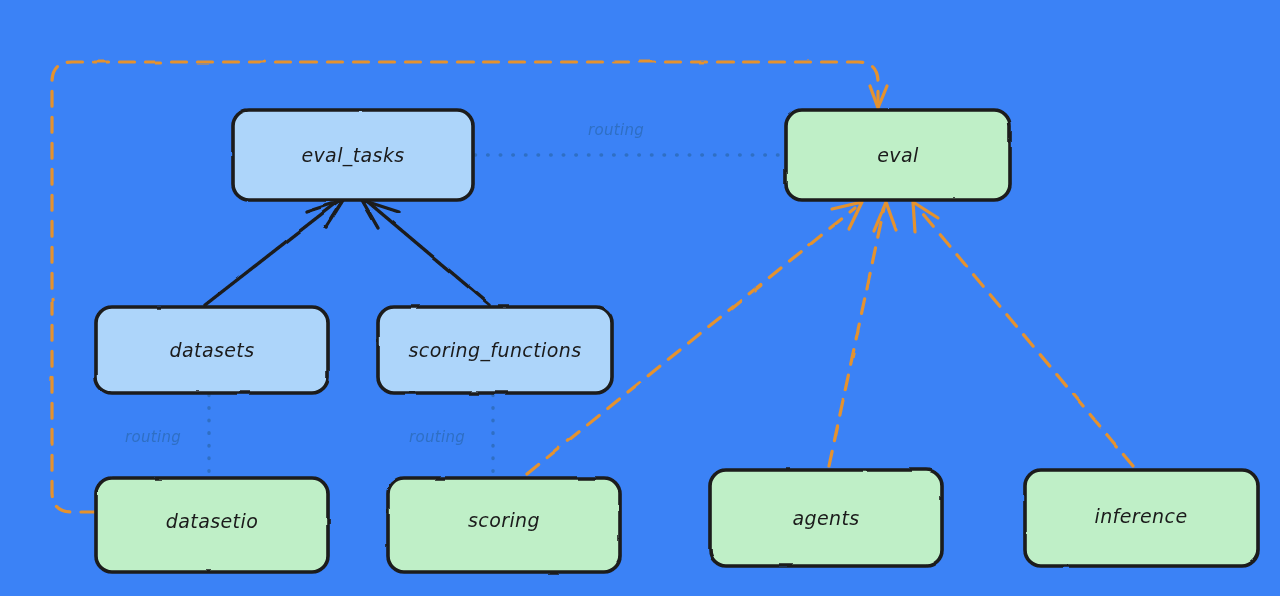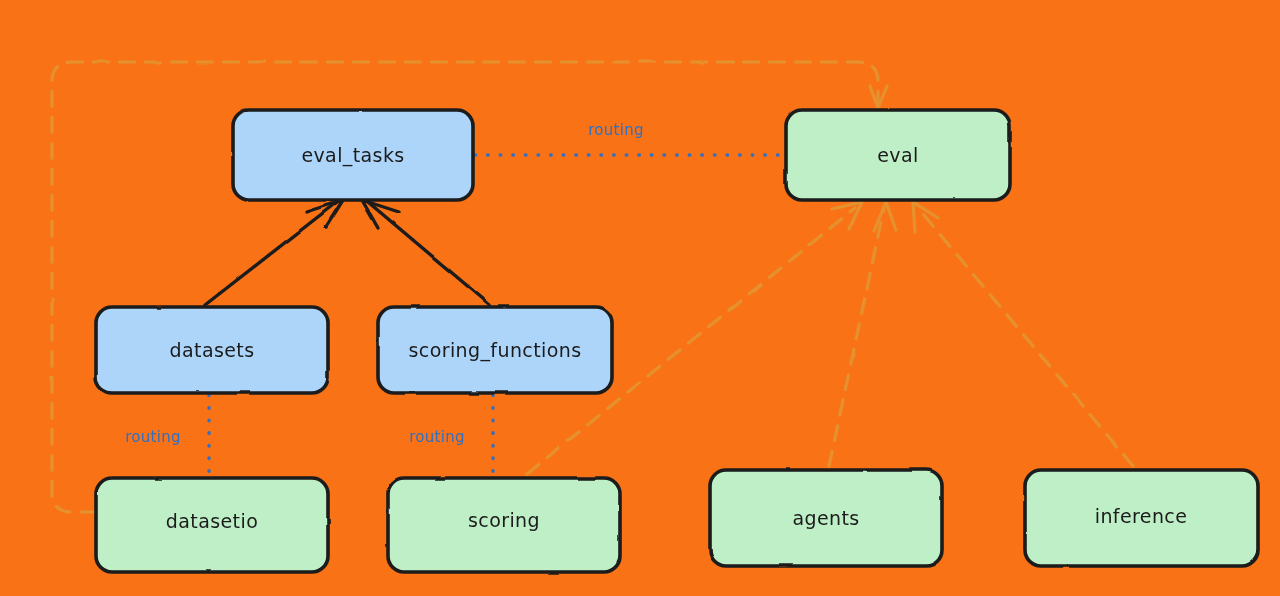--- a/index.html
+++ b/index.html
@@ -7,22 +7,23 @@
     padding: 0;
     background: #ffffff;
   }
   body {
     font-family: "DejaVu Sans", sans-serif;
   }
   #canvas {
     position: relative;
     width: 1280px;
     height: 596px;
-    background: #f97316;
+    background: #3b82f6;
     overflow: hidden;
+    font-style: italic;
   }
   #diagram-svg {
     position: absolute;
     left: 0;
     top: 0;
     width: 1280px;
     height: 596px;
   }
   .node-label {
     font-family: "DejaVu Sans", sans-serif;

